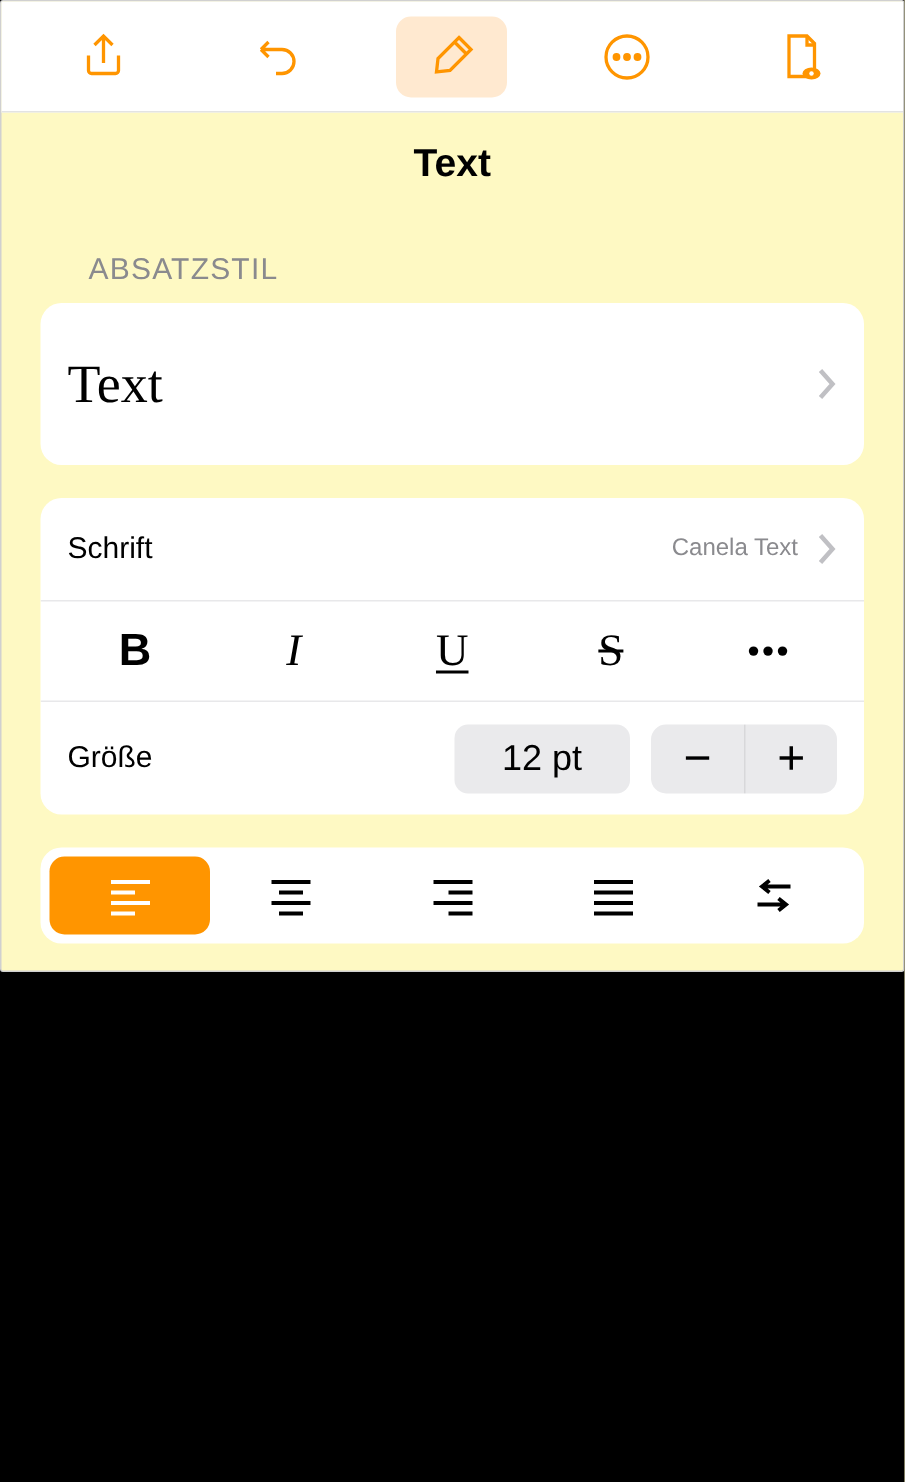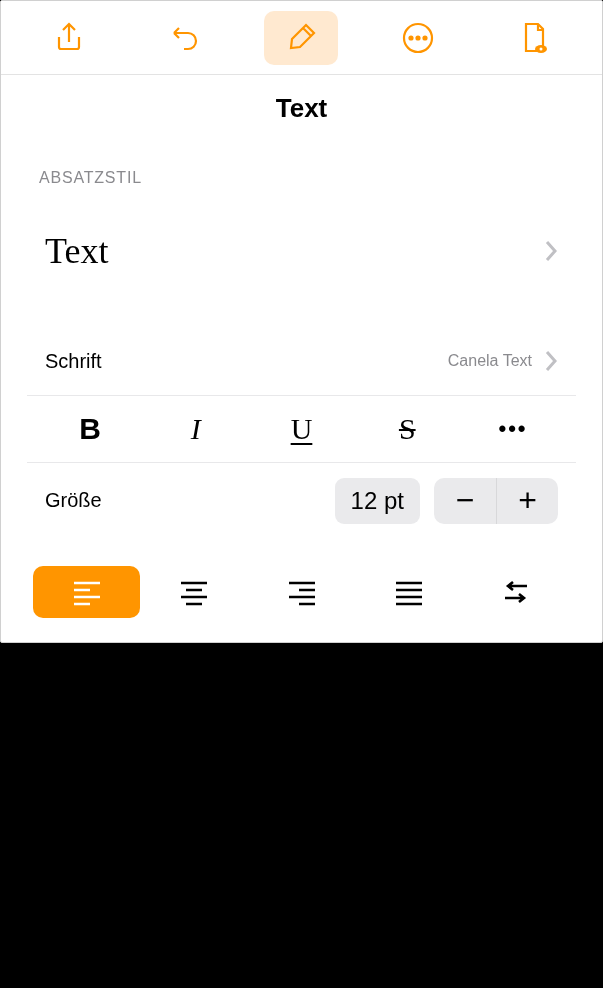--- a/index.html
+++ b/index.html
@@ -5,21 +5,21 @@
   * { box-sizing: border-box; margin: 0; padding: 0; }
   body {
     width: 603px;
     height: 988px;
     font-family: -apple-system, "Helvetica Neue", Arial, sans-serif;
     background: #000;
     overflow: hidden;
   }
   .panel {
     width: 603px;
-    background: #ffffff;
+    background: #fef9c3;
     border: 1px solid #d0d0d0;
     border-radius: 2px;
   }
   
   .toolbar {
     height: 74px;
     background: #fff;
     display: flex;
     align-items: center;
     justify-content: space-around;
@@ -43,24 +43,24 @@
     display: flex;
     align-items: center;
     justify-content: center;
     font-weight: 700;
     font-size: 26px;
     color: #000;
   }
   
   .body { padding: 0 26px 18px; }
   .section-label {
-    font-size: 16px;
+    font-size: 20px;
     letter-spacing: 0.8px;
     color: #8a8a8e;
-    margin: 28px 0 10px 12px;
+    margin: 28px 0 10px 32px;
     text-transform: uppercase;
   }
   .card {
     background: #fff;
     border-radius: 14px;
     overflow: hidden;
   }
   .row {
     display: flex;
     align-items: center;
@@ -102,21 +102,21 @@
   .fmt.bold { font-weight: 900; font-family: -apple-system, Arial, sans-serif; }
   .fmt.italic { font-style: italic; }
   .fmt.underline { text-decoration: underline; text-decoration-thickness: 2px; text-underline-offset: 4px; }
   .fmt.strike { text-decoration: line-through; text-decoration-thickness: 2px; }
   .fmt.more { font-weight: 800; font-size: 22px; letter-spacing: 2px; font-family: Arial; }
   
   .size-row { min-height: 76px; }
   .size-chip {
     background: #eaeaec;
     border-radius: 9px;
-    padding: 9px 16px;
+    padding: 9px 32px;
     font-size: 24px;
     color: #000;
     margin-left: auto;
   }
   .stepper {
     display: flex;
     background: #eaeaec;
     border-radius: 10px;
     margin-left: 14px;
     height: 46px;

